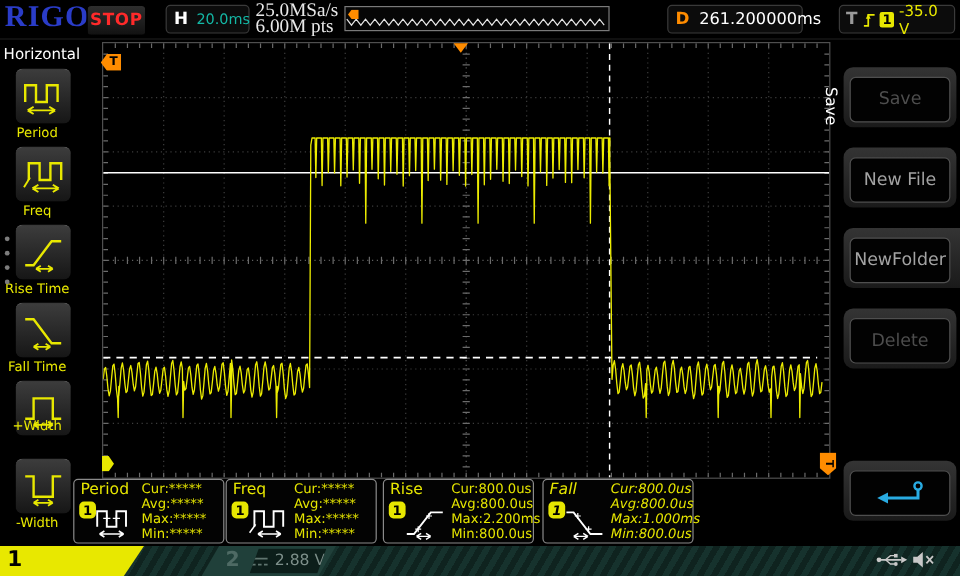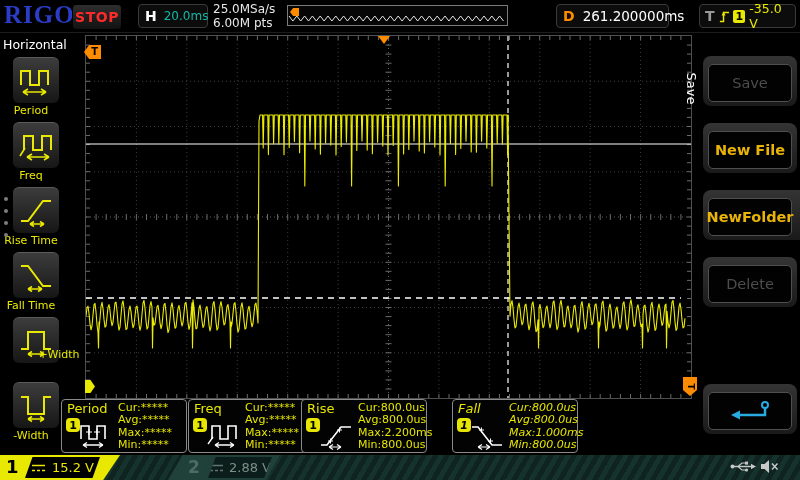--- a/index.html
+++ b/index.html
@@ -10,21 +10,21 @@
   .topbar{position:absolute;left:0;top:0;width:800px;height:32px;background:#000;border-bottom:1px solid #1c1c1c;}
   .logo{position:absolute;left:4px;top:1px;font-family:"Liberation Serif",serif;font-weight:bold;
         font-size:25px;color:#2a3cc8;letter-spacing:1px;}
   .stopbtn{position:absolute;left:72px;top:4px;width:48px;height:24px;border-radius:4px;
            background:linear-gradient(#2e2e2e,#121212);border:1px solid #000;display:flex;align-items:center;justify-content:center;}
   .stopbtn span{color:#ff2a2a;font-weight:bold;font-size:14px;letter-spacing:.5px;}
   .hbox{position:absolute;left:138px;top:4px;width:70px;height:24px;border-radius:4px;background:#0c0c0c;
         border:1px solid #3a3a3a;display:flex;align-items:center;padding:0 6px;box-sizing:border-box;}
   .hletter{color:#fff;font-weight:bold;font-size:14px;margin-right:7px;}
   .hval{color:#14b8a6;font-size:12px;}
-  .acq{position:absolute;left:213px;top:2px;font-size:12px;line-height:14px;color:#e8e8e8;}
+  .acq{position:absolute;left:213px;top:2px;font-size:16px;line-height:14px;color:#e8e8e8;font-family:Liberation Serif, serif;}
   .preview{position:absolute;left:287px;top:5px;width:221px;height:21px;background:#060606;
            border:1px solid #7a7a7a;box-sizing:border-box;}
   .pv-marker{position:absolute;left:2px;top:2px;width:9px;height:8px;background:#ff8c00;
              clip-path:polygon(100% 0,100% 100%,35% 100%,0 50%,35% 0);}
   .dbox{position:absolute;left:556px;top:4px;width:113px;height:24px;border-radius:4px;background:#0c0c0c;
         border:1px solid #3a3a3a;display:flex;align-items:center;padding:0 6px;box-sizing:border-box;}
   .dletter{color:#ff8c00;font-weight:bold;font-size:14px;margin-right:8px;}
   .dval{color:#fff;font-size:13.5px;}
   .tbox{position:absolute;left:699px;top:4px;width:97px;height:24px;border-radius:4px;background:#0c0c0c;
         border:1px solid #3a3a3a;display:flex;align-items:center;gap:4px;padding:0 5px;box-sizing:border-box;}
@@ -57,21 +57,21 @@
   .ch1flag{position:absolute;left:85px;top:380px;width:10px;height:13px;background:#e8e800;
            clip-path:polygon(0 0,55% 0,100% 50%,55% 100%,0 100%);z-index:5;}
 
   
   .rtab{position:absolute;left:683px;top:58px;width:18px;height:60px;display:flex;align-items:center;justify-content:center;}
   .rtab span{transform:rotate(90deg);color:#fff;font-size:13px;white-space:nowrap;}
   .rbtn{position:absolute;left:703px;width:94px;height:50px;border-radius:8px;
         background:linear-gradient(#343434,#1a1a1a);}
   .rbtn .inner{position:absolute;left:5px;top:8px;width:82px;height:36px;border-radius:5px;background:#020202;
         border:1px solid #4f4f4f;display:flex;align-items:center;justify-content:center;font-size:14.5px;}
-  .rbtn .inner.en{color:#eab308;font-weight:bold;}
+  .rbtn .inner.en{color:#a3a3a3;}
   .rbtn .inner.dis{color:#4d4d4d;}
 
   
   .mpanel{position:absolute;top:399px;width:126px;height:54px;background:#030303;border:1px solid #8a8a8a;
           border-radius:4px;box-sizing:border-box;}
   .mp-title{position:absolute;left:5px;top:1px;font-size:13px;color:#e6e600;}
   .mp-badge{position:absolute;left:4px;top:18px;width:14px;height:14px;background:#e6e600;border-radius:4px;
             color:#000;font-size:11px;font-weight:bold;display:flex;align-items:center;justify-content:center;}
   .mp-icon{position:absolute;left:17px;top:20px;}
   .mp-stats{position:absolute;left:56px;top:2px;font-size:11px;line-height:12.3px;color:#e6e600;white-space:nowrap;}
@@ -175,21 +175,21 @@
     <div class="lsb-label" style="top:299px;">Fall Time</div>
   </div>
 
   <div class="lsb-item">
     <div class="lsb-btn" style="top:317px;">
       <svg width="36" height="34" viewBox="0 0 36 34">
         <path d="M3 25 H10 V8 H26 V25 H33" stroke="#e8e800" stroke-width="2" fill="none"></path>
         <path d="M10 30 H26 M10 30 l4 -2.5 M10 30 l4 2.5 M26 30 l-4 -2.5 M26 30 l-4 2.5" stroke="#e8e800" stroke-width="1.5" fill="none"></path>
       </svg>
     </div>
-    <div class="lsb-label" style="top:348px;margin-left:28px;">+Width</div>
+    <div class="lsb-label" style="top:348px;">+Width</div>
   </div>
 
   <div class="lsb-item">
     <div class="lsb-btn" style="top:382px;">
       <svg width="36" height="34" viewBox="0 0 36 34">
         <path d="M3 8 H10 V25 H26 V8 H33" stroke="#e8e800" stroke-width="2" fill="none"></path>
         <path d="M10 30 H26 M10 30 l4 -2.5 M10 30 l4 2.5 M26 30 l-4 -2.5 M26 30 l-4 2.5" stroke="#e8e800" stroke-width="1.5" fill="none"></path>
       </svg>
     </div>
     <div class="lsb-label" style="top:429px;">-Width</div>
@@ -284,21 +284,21 @@
       <path d="M9 25 H28 M9 25 l4 -2.5 M9 25 l4 2.5 M28 25 l-4 -2.5 M28 25 l-4 2.5" stroke="#fff" stroke-width="1.3" fill="none"></path>
     </svg>
     <div class="mp-stats">
       <div><span>Cur:</span><span>*****</span></div>
       <div><span>Avg:</span><span>*****</span></div>
       <div><span>Max:</span><span>*****</span></div>
       <div><span>Min:</span><span>*****</span></div>
     </div>
   </div>
 
-  <div class="mpanel" style="left:301px;text-decoration:underline;">
+  <div class="mpanel" style="left:319px;text-decoration:underline;">
     <div class="mp-title">Rise</div>
     <div class="mp-badge">1</div>
     <svg class="mp-icon" width="34" height="30" viewBox="0 0 34 30">
       <path d="M2 25 H8 L22 7 H32" stroke="#fff" stroke-width="1.6" fill="none"></path>
       <path d="M10 27 H22 M10 27 l4 -2.5 M10 27 l4 2.5 M22 27 l-4 -2.5 M22 27 l-4 2.5" stroke="#fff" stroke-width="1.2" fill="none"></path>
       <path d="M9 21 h5 M11.5 18.5 v5 M18 10 h5 M20.5 7.5 v5" stroke="#fff" stroke-width="1" fill="none"></path>
     </svg>
     <div class="mp-stats">
       <div><span>Cur:</span><span>800.0us</span></div>
       <div><span>Avg:</span><span>800.0us</span></div>
@@ -319,27 +319,20 @@
       <div><span>Cur:</span><span>800.0us</span></div>
       <div><span>Avg:</span><span>800.0us</span></div>
       <div><span>Max:</span><span>1.000ms</span></div>
       <div><span>Min:</span><span>800.0us</span></div>
     </div>
   </div>
 
   <div class="bbar">
     <div class="ch1">
       <span class="num">1</span>
-      <div class="inner">
-        <svg width="15" height="10" viewBox="0 0 15 10">
-          <path d="M1 2.5 H14" stroke="#e8e800" stroke-width="1.6"></path>
-          <path d="M1 7.5 H14" stroke="#e8e800" stroke-width="1.6" stroke-dasharray="3 2"></path>
-        </svg>
-        <span class="scale">15.2 V</span>
-      </div>
     </div>
     <div class="ch2">
       <span class="num">2</span>
       <div class="inner">
         <svg width="15" height="10" viewBox="0 0 15 10">
           <path d="M1 2.5 H14" stroke="#5f756f" stroke-width="1.6"></path>
           <path d="M1 7.5 H14" stroke="#5f756f" stroke-width="1.6" stroke-dasharray="3 2"></path>
         </svg>
         <span class="scale">2.88 V</span>
       </div>

